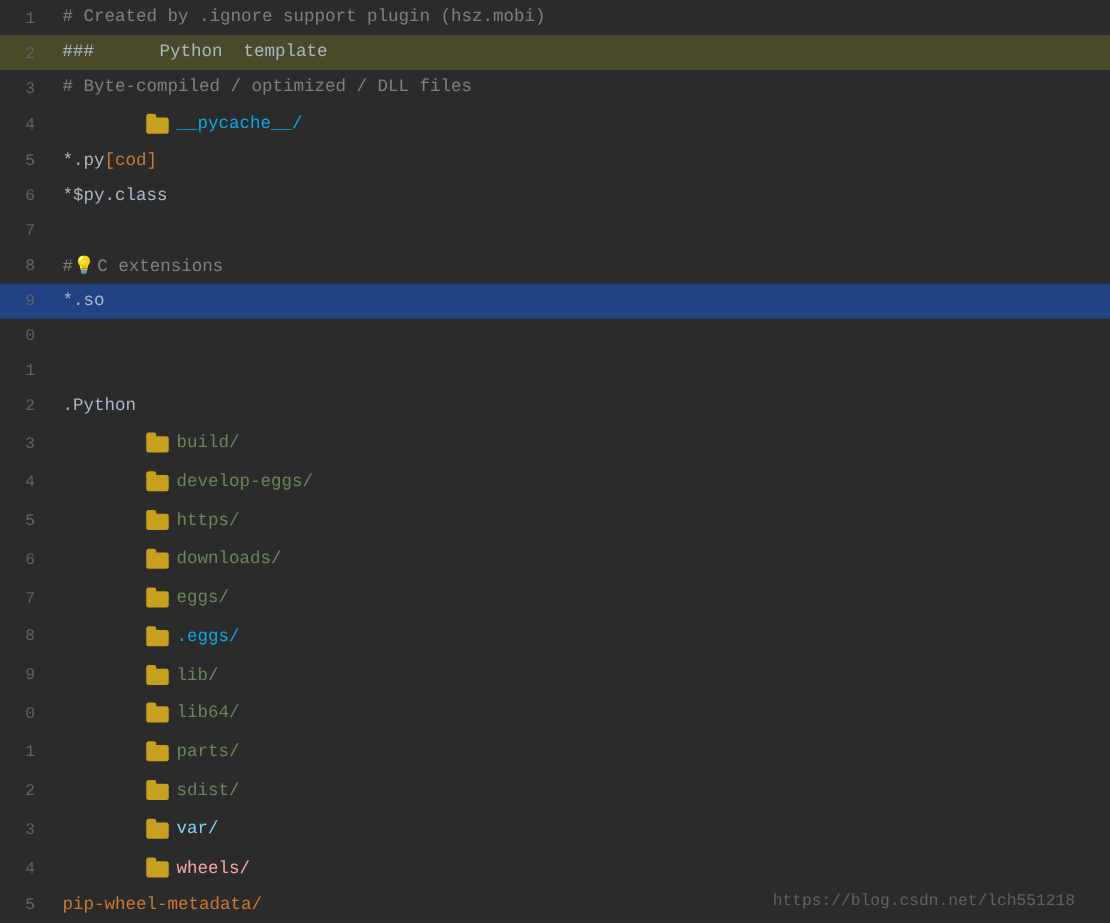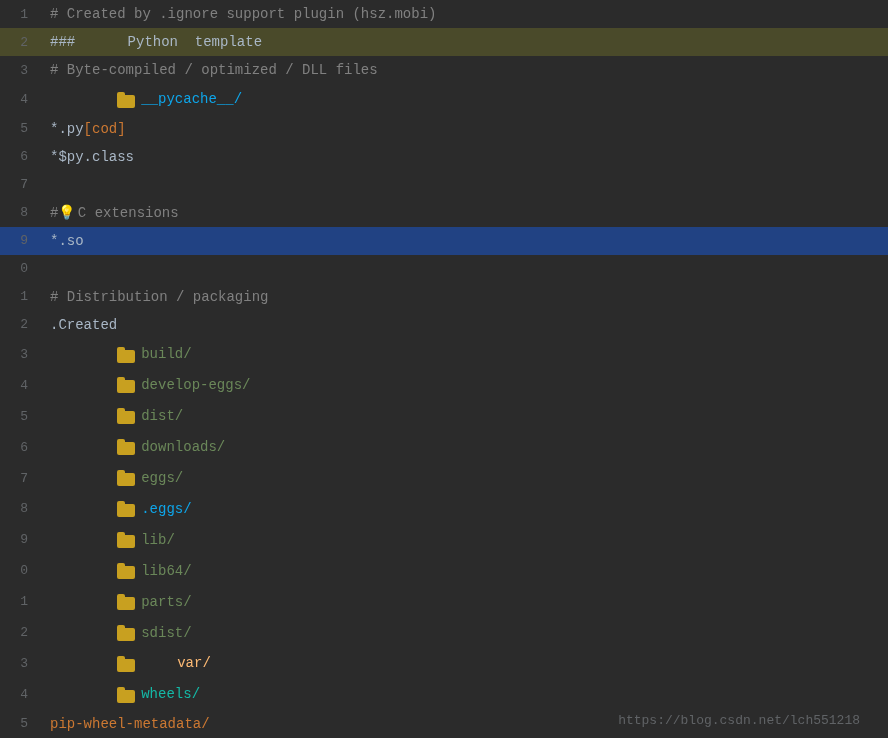--- a/index.html
+++ b/index.html
@@ -164,46 +164,45 @@
       <span class="line-content" style="color:#a9b7c6;">*.so</span>
     </div>
 
     <div class="line">
       <span class="line-number">0</span>
       <span class="line-content"></span>
     </div>
 
     <div class="line">
       <span class="line-number">1</span>
-      <span class="line-content comment"># Distribution / packaging</span>
     </div>
 
     <div class="line">
       <span class="line-number">2</span>
-      <span class="line-content" style="color:#a9b7c6;">.Created</span>
+      <span class="line-content" style="color:#a9b7c6;">.Python</span>
     </div>
 
     <div class="line">
       <span class="line-number">3</span>
       <span class="line-content">
         <span class="folder-icon"></span><span style="color:#6a8759;">build/</span>
       </span>
     </div>
 
     <div class="line">
       <span class="line-number">4</span>
       <span class="line-content">
         <span class="folder-icon"></span><span style="color:#6a8759;">develop-eggs/</span>
       </span>
     </div>
 
     <div class="line">
       <span class="line-number">5</span>
       <span class="line-content">
-        <span class="folder-icon"></span><span style="color:#6a8759;">dist/</span>
+        <span class="folder-icon"></span><span style="color:#6a8759;">https/</span>
       </span>
     </div>
 
     <div class="line">
       <span class="line-number">6</span>
       <span class="line-content">
         <span class="folder-icon"></span><span style="color:#6a8759;">downloads/</span>
       </span>
     </div>
 
@@ -245,28 +244,28 @@
     <div class="line">
       <span class="line-number">2</span>
       <span class="line-content">
         <span class="folder-icon"></span><span style="color:#6a8759;">sdist/</span>
       </span>
     </div>
 
     <div class="line">
       <span class="line-number">3</span>
       <span class="line-content">
-        <span class="folder-icon"></span><span style="color:#fdba74;margin-left:36px;">var/</span>
+        <span class="folder-icon"></span><span style="color:#7dd3fc;">var/</span>
       </span>
     </div>
 
     <div class="line">
       <span class="line-number">4</span>
       <span class="line-content">
-        <span class="folder-icon"></span><span style="color:#14b8a6;margin-top:43px;">wheels/</span>
+        <span class="folder-icon"></span><span style="color:#fca5a5;margin-top:43px;">wheels/</span>
       </span>
     </div>
 
     <div class="line">
       <span class="line-number">5</span>
       <span class="line-content" style="color:#cc7832;">pip-wheel-metadata/</span>
     </div>
 
   </div>
 </div>

